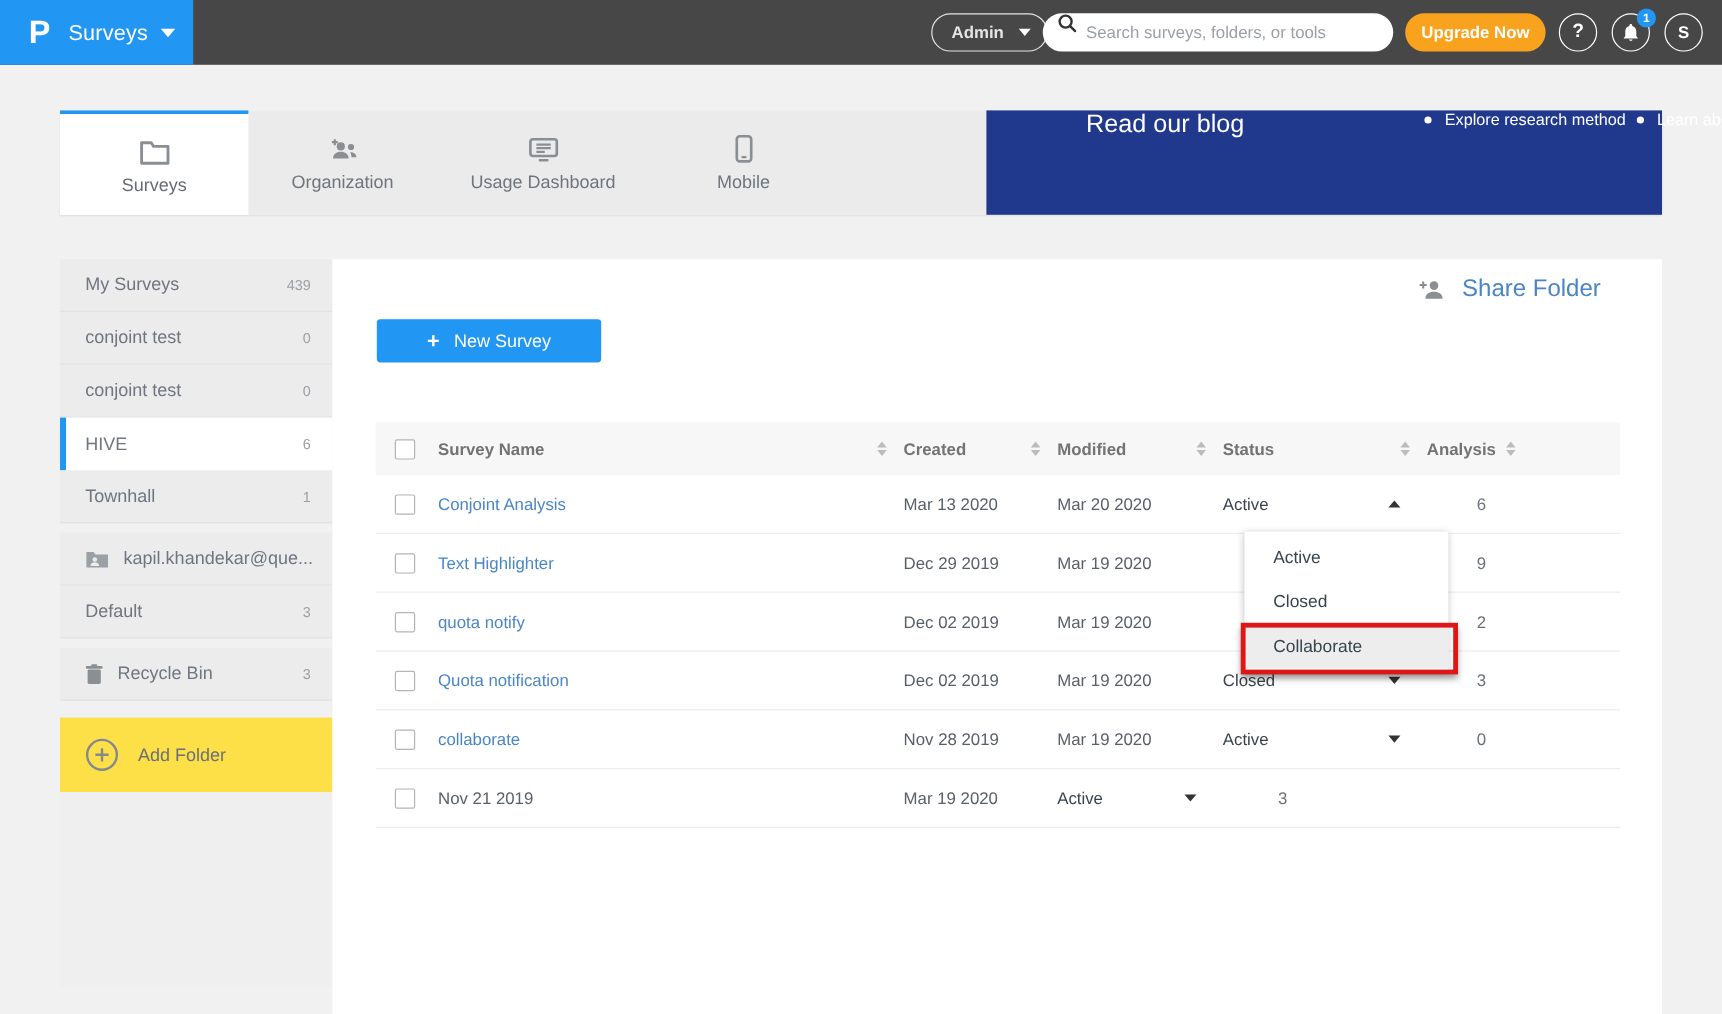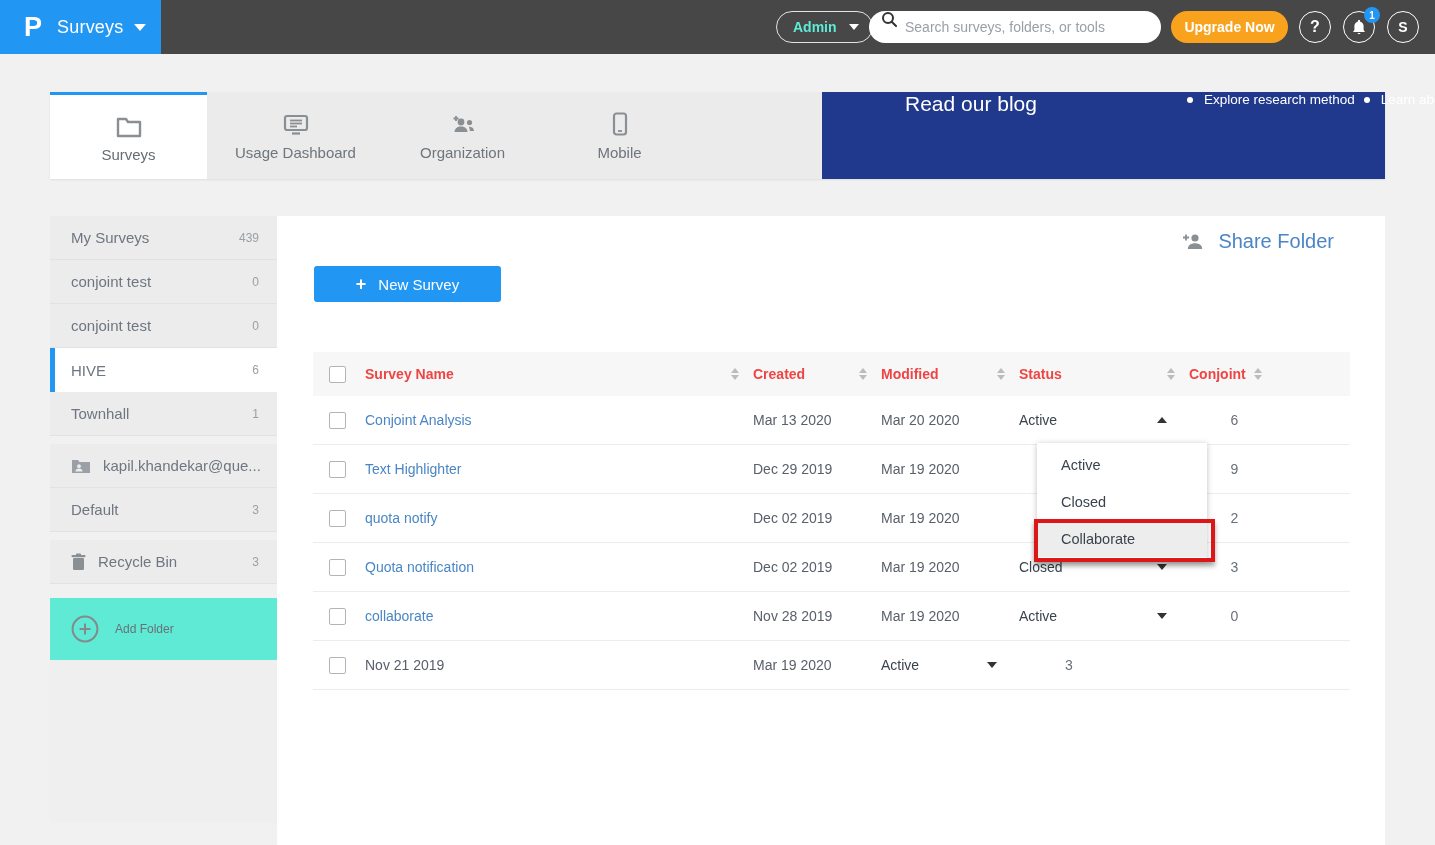--- a/index.html
+++ b/index.html
@@ -10,21 +10,21 @@
   
   .topbar { position:absolute; left:0; top:0; width:1435px; height:54px; background:#474747; }
   .logo-block { position:absolute; left:0; top:0; width:161px; height:54px; background:#2196f3;
                 display:flex; align-items:center; cursor:pointer; }
   .logo-p { position:relative; margin-left:24px; color:#fff; font-size:27px; font-weight:bold; line-height:1; }
   .logo-p .dot { position:absolute; left:1px; bottom:-1px; width:5px; height:5px; background:#2196f3; }
   .logo-product { color:#fff; font-size:18px; margin-left:15px; letter-spacing:.2px; }
   .caret-down-w { width:0; height:0; border-left:6px solid transparent; border-right:6px solid transparent;
                   border-top:7px solid #fff; display:inline-block; margin-left:11px; }
   .admin-pill { position:absolute; left:776px; top:11px; height:32px; padding:0 13px 0 16px; border:1.5px solid #e3e3e3;
-                border-radius:16px; display:flex; align-items:center; gap:12px; color:#5eead4; font-size:14px;
+                border-radius:16px; display:flex; align-items:center; gap:12px; color:#e5e5e5; font-size:14px;
                 font-weight:600; cursor:pointer; }
   .caret-down-sm { width:0; height:0; border-left:5px solid transparent; border-right:5px solid transparent;
                    border-top:6px solid #fff; display:inline-block; }
   .searchbox { position:absolute; left:869px; top:11px; width:292px; height:32px; background:#fff;
                border-radius:16px; display:flex; padding:0 12px; }
   .searchbox input { border:none; outline:none; flex:1; font-size:14px; color:#444; margin-left:8px;
                      font-family:"Liberation Sans", sans-serif; background:transparent; }
   .searchbox input::placeholder { color:#9aa0a6; }
   .upgrade-btn { position:absolute; left:1171px; top:11px; width:117px; height:32px; background:#f9a21d;
                  border:none; border-radius:16px; color:#fff; font-size:14px; font-weight:bold; cursor:pointer;
@@ -57,36 +57,36 @@
   
   .sidebar { position:absolute; left:50px; top:216px; width:227px; height:629px; }
   .side-item { height:44px; background:#ececec; display:flex; align-items:center; padding:0 18px 0 21px;
                color:#6f7680; font-size:15px; border-bottom:1px solid #e2e2e2; cursor:pointer; position:relative; }
   .side-item .count { margin-left:auto; font-size:12px; color:#9aa0a6; }
   .side-item.active { background:#fff; border-bottom:none;text-align:center; }
   .side-item.active::before { content:""; position:absolute; left:0; top:0; width:5px; height:100%; background:#2196f3; }
   .side-gap { height:8px; }
   .side-gap-lg { height:14px; }
   .side-item .sicon { margin-right:12px; display:flex; align-items:center; }
-  .add-folder { height:62px; background:#5eead4; display:flex; align-items:center; padding-left:21px;
-                color:#6b7077; font-size:12px; cursor:pointer; gap:16px; }
+  .add-folder { height:62px; background:#fde047; display:flex; align-items:center; padding-left:21px;
+                color:#6b7077; font-size:15px; cursor:pointer; gap:16px; }
   .side-rest { background:#efefef; height:163px; }
 
   
   .maincard { position:absolute; left:277px; top:216px; width:1108px; height:629px; background:#fff; }
   .share-folder { position:absolute; right:51px; top:14px; display:flex; align-items:center; gap:12px;
                   color:#4a86c5; font-size:20px; cursor:pointer; }
   .new-survey-btn { position:absolute; left:37px; top:50px; width:187px; height:36px; background:#2196f3;
                     border:none; border-radius:3px; color:#fff; font-size:15px; cursor:pointer;
                     font-family:"Liberation Sans", sans-serif; display:flex; align-items:center; justify-content:center; gap:12px; }
   .new-survey-btn .plus { font-size:18px; font-weight:bold; }
 
   .table { position:absolute; left:36px; top:136px; width:1037px; }
   .trow { display:grid; grid-template-columns:52px 388px 128px 138px 170px 161px; align-items:center; }
-  .thead { height:44px; background:#f7f7f7; color:#ef4444; font-weight:bold; font-size:14px; }
+  .thead { height:44px; background:#f7f7f7; color:#737373; font-weight:bold; font-size:14px; }
   .tbody-row { height:49px; border-bottom:1px solid #ececec; font-size:14px; }
   .cell-check { display:flex; justify-content:flex-start; padding-left:16px; }
   .checkbox { width:17px; height:17px; border:1px solid #b4b4b4; border-radius:2px; background:#fff; cursor:pointer; }
   .hcell { display:flex; align-items:center; justify-content:space-between; padding-right:14px; }
   .hcell.resp { justify-content:flex-start; gap:8px; padding-right:0; }
   .sort-icon { display:inline-flex; flex-direction:column; gap:2px; }
   .sort-icon .u { width:0; height:0; border-left:4px solid transparent; border-right:4px solid transparent;
                   border-bottom:5px solid #bcbcbc; }
   .sort-icon .d { width:0; height:0; border-left:4px solid transparent; border-right:4px solid transparent;
                   border-top:5px solid #bcbcbc; }
@@ -163,48 +163,48 @@
 
       <div class="tab active">
         <span class="ticon">
           <svg width="26" height="22" viewBox="0 0 26 22">
               <path d="M2 3h8l2 3h12v14H2z" fill="none" stroke="#8a8f94" stroke-width="2.4" stroke-linejoin="round"></path>
             </svg>
         </span>
         <span>Surveys</span>
       </div>
 
+      <div class="tab">
+        <span class="ticon">
+          <svg width="30" height="22" viewBox="0 0 30 22">
+              <circle cx="13" cy="8" r="3.4" fill="#8a8f94"></circle>
+              <path d="M6.5 18c0-3.5 3-5.5 6.5-5.5s6.5 2 6.5 5.5z" fill="#8a8f94"></path>
+              <circle cx="21.5" cy="8.5" r="2.6" fill="#8a8f94"></circle>
+              <path d="M21 12.6c2.8.2 5 1.9 5 4.4h-4" fill="#8a8f94"></path>
+              <path d="M5.5 4.5h5M8 2v5" stroke="#8a8f94" stroke-width="1.8"></path>
+            </svg>
+        </span>
+        <span>Organization</span>
+      </div>
+
       <div class="tab wide">
         <span class="ticon">
           <svg width="26" height="22" viewBox="0 0 26 22">
               <rect x="2" y="2" width="22" height="14" rx="2" fill="none" stroke="#8a8f94" stroke-width="2.2"></rect>
               <line x1="7" y1="6.5" x2="19" y2="6.5" stroke="#8a8f94" stroke-width="1.8"></line>
               <line x1="7" y1="9.5" x2="19" y2="9.5" stroke="#8a8f94" stroke-width="1.8"></line>
               <line x1="7" y1="12.5" x2="14" y2="12.5" stroke="#8a8f94" stroke-width="1.8"></line>
               <line x1="9" y1="19.5" x2="17" y2="19.5" stroke="#8a8f94" stroke-width="2.2"></line>
             </svg>
         </span>
         <span>Usage Dashboard</span>
       </div>
 
       <div class="tab">
         <span class="ticon">
-          <svg width="30" height="22" viewBox="0 0 30 22">
-              <circle cx="13" cy="8" r="3.4" fill="#8a8f94"></circle>
-              <path d="M6.5 18c0-3.5 3-5.5 6.5-5.5s6.5 2 6.5 5.5z" fill="#8a8f94"></path>
-              <circle cx="21.5" cy="8.5" r="2.6" fill="#8a8f94"></circle>
-              <path d="M21 12.6c2.8.2 5 1.9 5 4.4h-4" fill="#8a8f94"></path>
-              <path d="M5.5 4.5h5M8 2v5" stroke="#8a8f94" stroke-width="1.8"></path>
-            </svg>
-        </span>
-        <span>Organization</span>
-      </div>
-
-      <div class="tab">
-        <span class="ticon">
           <svg width="16" height="24" viewBox="0 0 16 24">
               <rect x="2" y="1.5" width="12" height="21" rx="2.5" fill="none" stroke="#8a8f94" stroke-width="2.2"></rect>
               <line x1="6" y1="19" x2="10" y2="19" stroke="#8a8f94" stroke-width="1.8"></line>
             </svg>
         </span>
         <span>Mobile</span>
       </div>
     </div>
 
     <div class="banner">
@@ -331,21 +331,21 @@
             </span>
         </div>
         <div class="hcell">
           <span>Status</span>
           <span class="sort-icon">
               <span class="u"></span>
               <span class="d"></span>
             </span>
         </div>
         <div class="hcell resp">
-          <span>Conjoint</span>
+          <span>Analysis</span>
           <span class="sort-icon">
               <span class="u"></span>
               <span class="d"></span>
             </span>
         </div>
       </div>
 
       <div class="trow tbody-row">
         <div class="cell-check">
             <span class="checkbox"></span>

